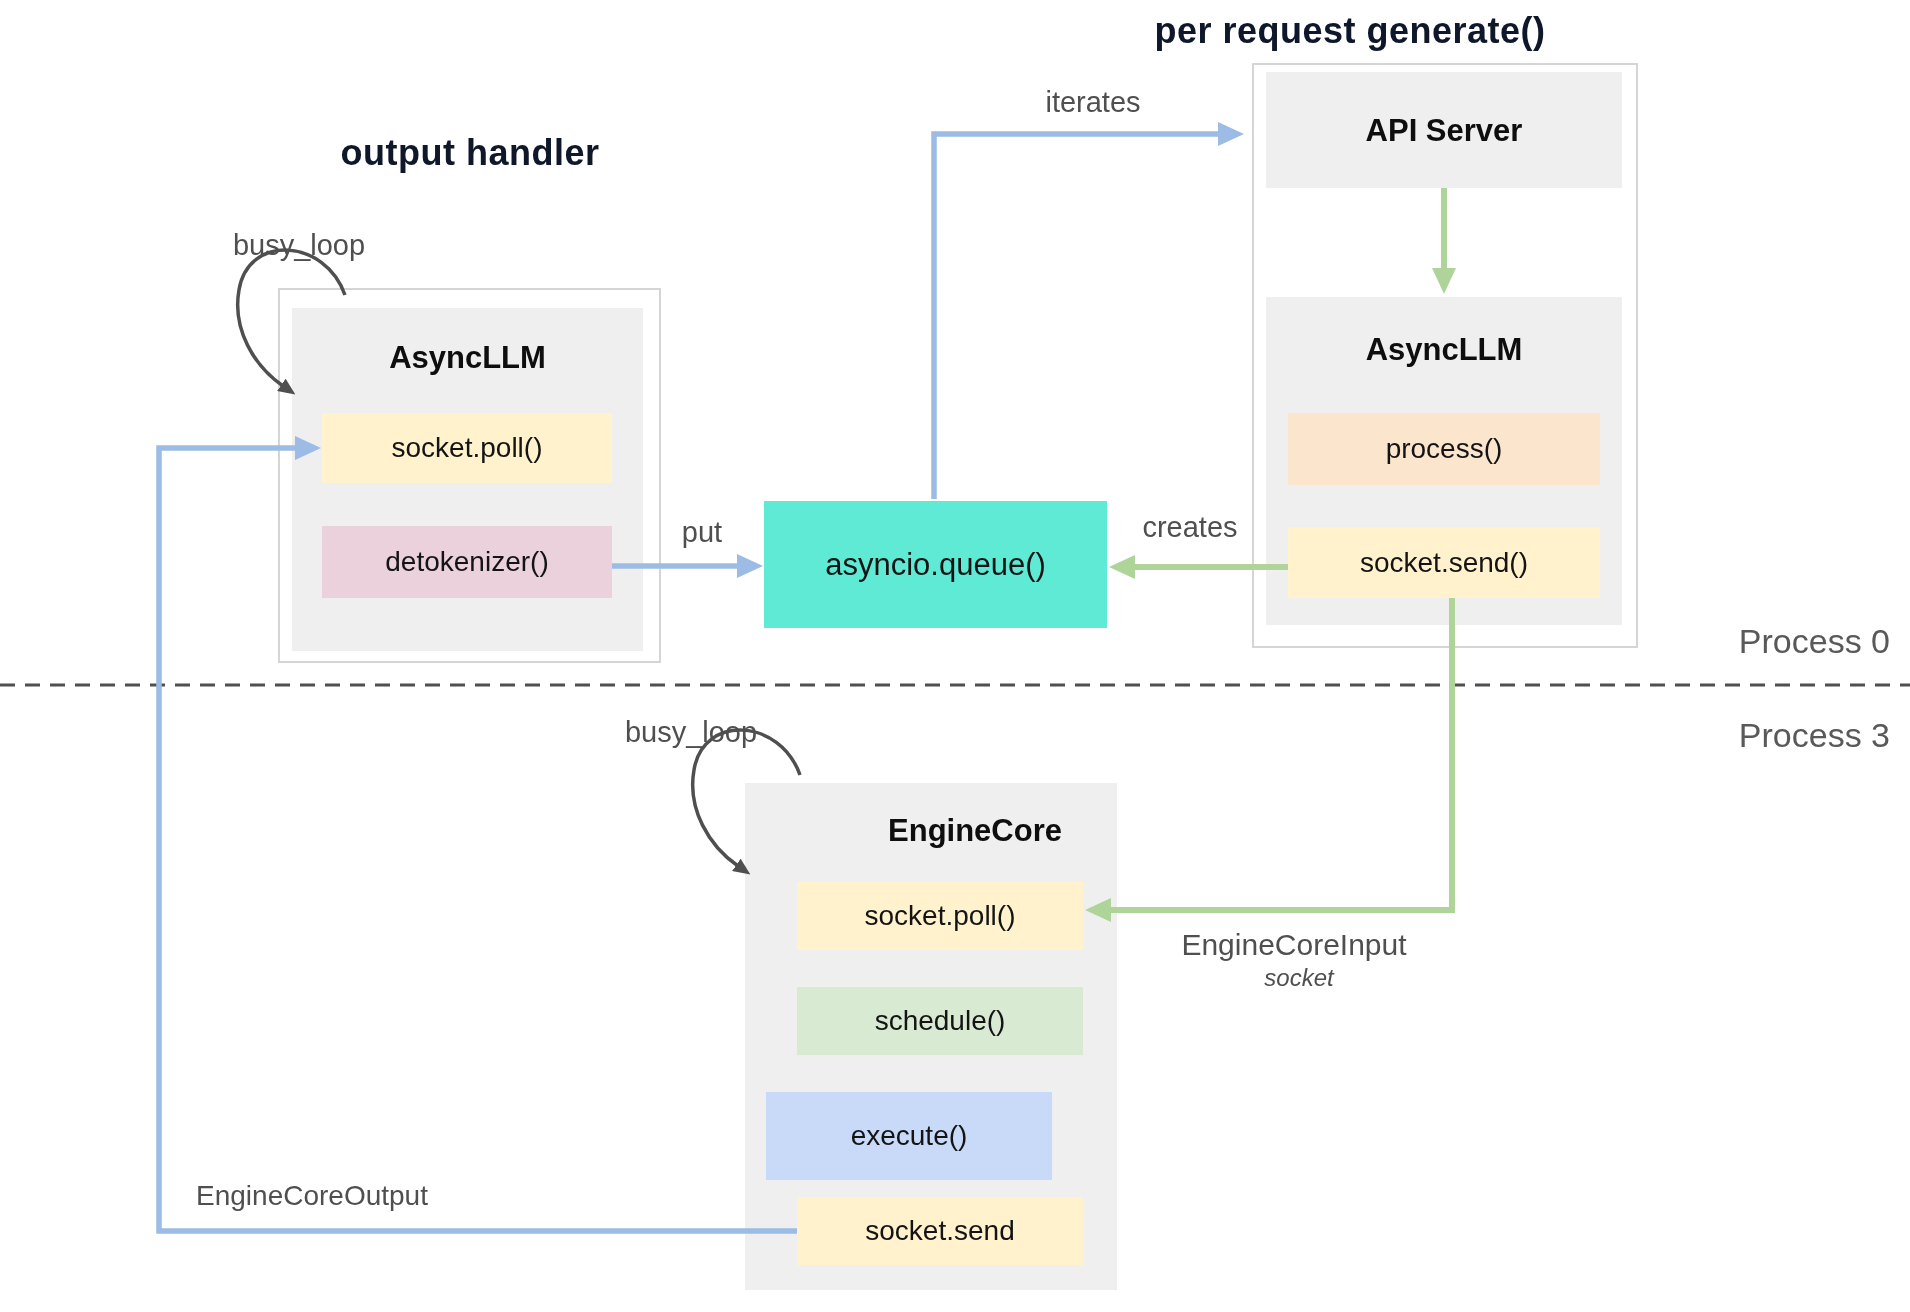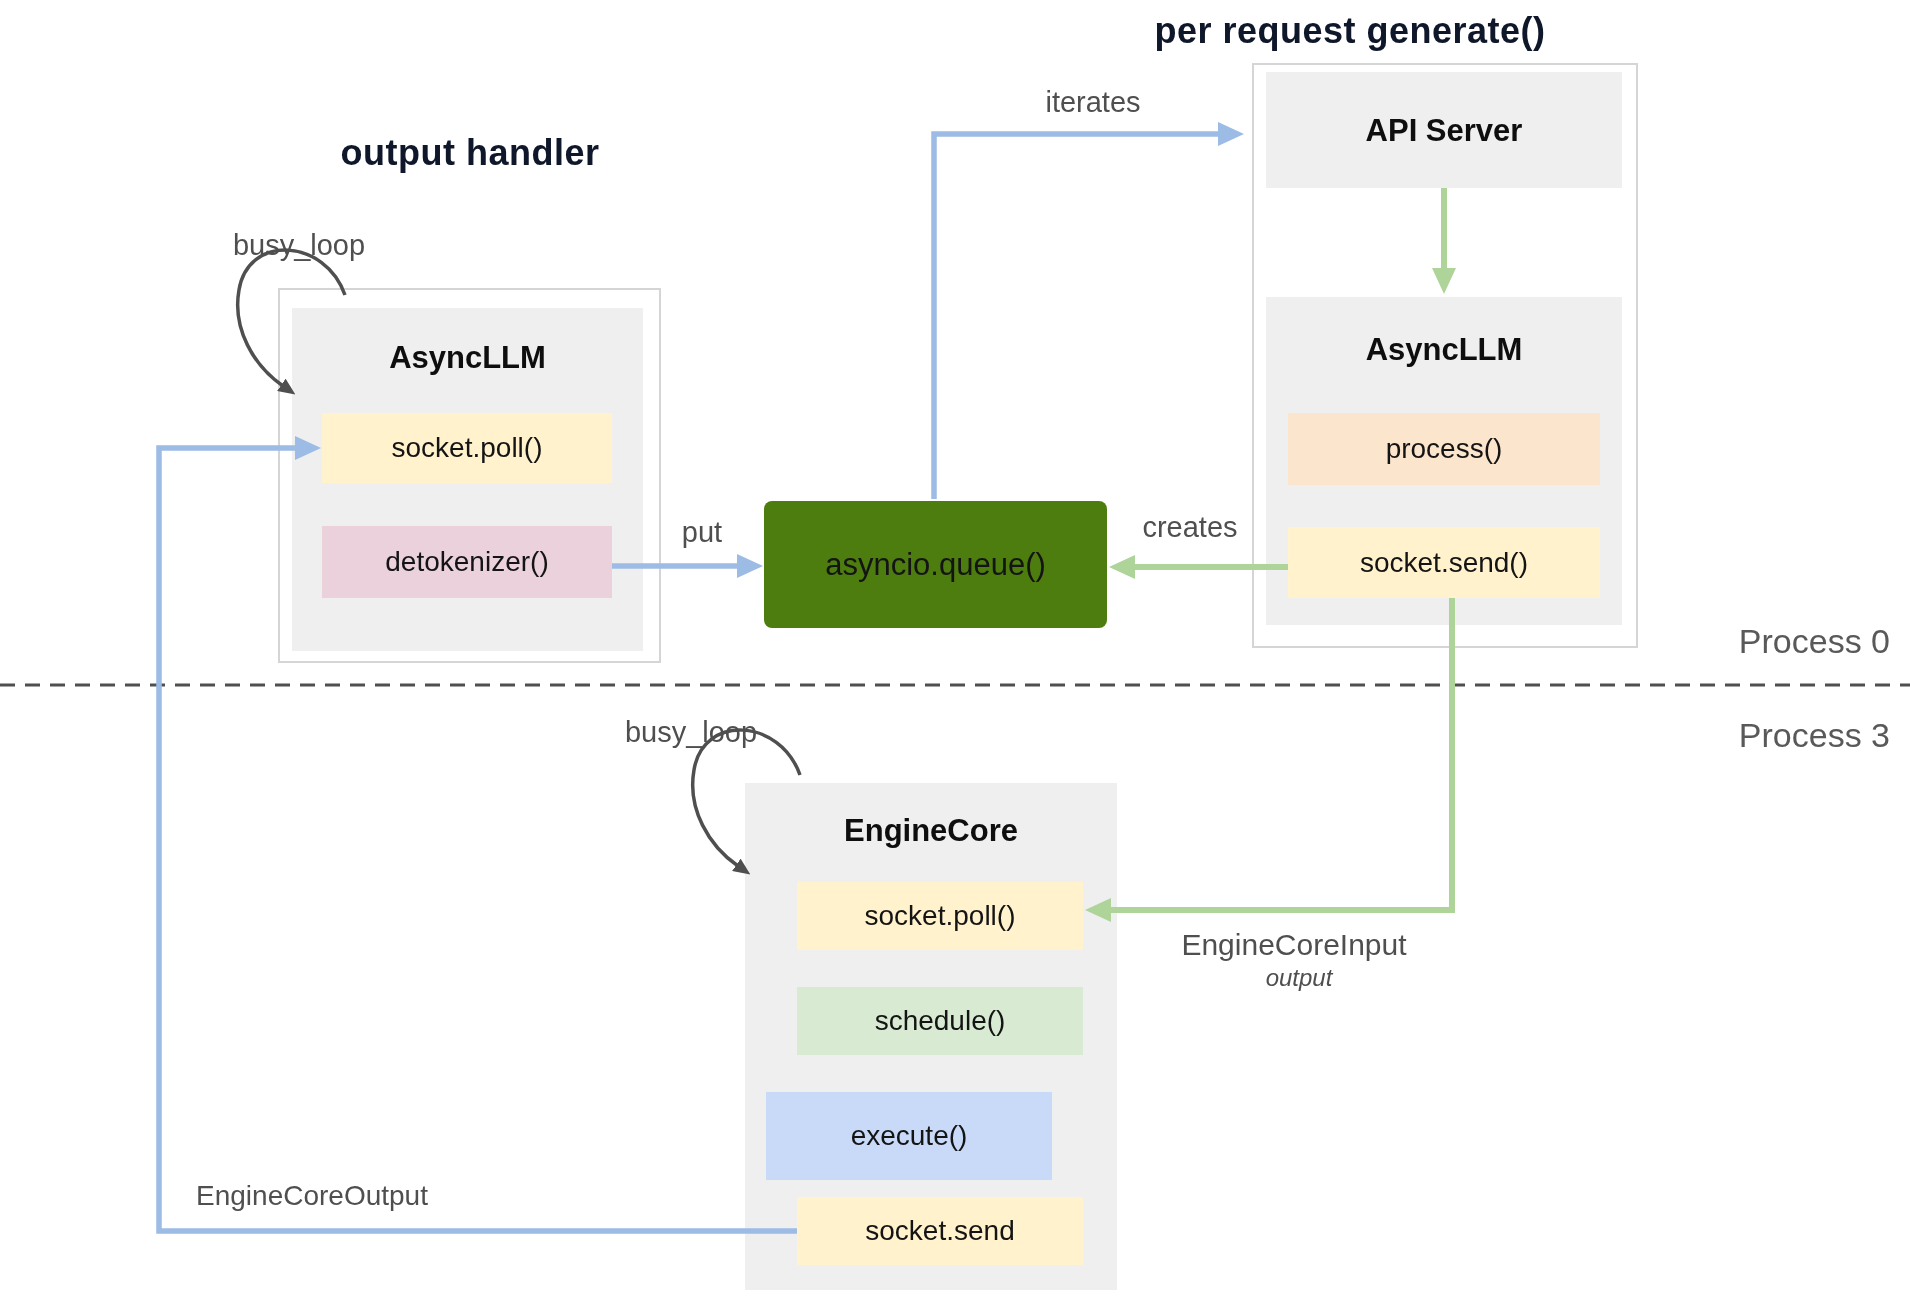--- a/index.html
+++ b/index.html
@@ -30,21 +30,21 @@
     display:flex;align-items:center;justify-content:center;
     font-size:28px;color:#141414;text-align:center;box-sizing:border-box;
   }
   .c-yellow{background:#fff2cc;}
   .c-pink{background:#ead1dc;}
   .c-peach{background:#fce5cd;}
   .c-green{background:#d9ead3;}
   .c-blue{background:#c9daf8;}
   .queue-box{
     display:flex;align-items:center;justify-content:center;
-    background:#4d7c0f;font-size:31px;color:#141414;border-radius:8px;
+    background:#5eead4;font-size:31px;color:#141414;
   }
   .italic{font-style:italic;font-size:24px;}
   svg.overlay{position:absolute;left:0;top:0;pointer-events:none;z-index:6;}
   .boxlayer{z-index:2;}
   .labellayer{z-index:8;}
 </style>
 </head>
 <body>
 
 <div id="canvas">
@@ -59,21 +59,21 @@
 
   <div class="abs boxlayer outer-box" style="left:1252px;top:63px;width:386px;height:585px;"></div>
   <div class="abs boxlayer gray-box" style="left:1266px;top:72px;width:356px;height:116px;"></div>
   <div class="abs boxlayer comp-title" style="left:1266px;top:113px;width:356px;">API Server</div>
   <div class="abs boxlayer gray-box" style="left:1266px;top:297px;width:356px;height:328px;"></div>
   <div class="abs boxlayer comp-title" style="left:1266px;top:332px;width:356px;">AsyncLLM</div>
   <div class="abs boxlayer method c-peach" style="left:1288px;top:413px;width:312px;height:72px;">process()</div>
   <div class="abs boxlayer method c-yellow" style="left:1288px;top:527px;width:312px;height:71px;">socket.send()</div>
 
   <div class="abs boxlayer gray-box" style="left:745px;top:783px;width:372px;height:507px;"></div>
-  <div class="abs boxlayer comp-title" style="left:745px;top:813px;width:372px;">EngineCore</div>
+  <div class="abs boxlayer comp-title" style="left:745px;top:813px;width:372px;padding-left:44px;">EngineCore</div>
   <div class="abs boxlayer method c-yellow" style="left:797px;top:882px;width:286px;height:68px;">socket.poll()</div>
   <div class="abs boxlayer method c-green" style="left:797px;top:987px;width:286px;height:68px;">schedule()</div>
   <div class="abs boxlayer method c-blue" style="left:766px;top:1092px;width:286px;height:88px;">execute()</div>
   <div class="abs boxlayer method c-yellow" style="left:797px;top:1197px;width:286px;height:68px;">socket.send</div>
 
   <svg class="overlay" width="1910" height="1312" viewBox="0 0 1910 1312">
     <defs>
       <marker id="mBlue" markerUnits="userSpaceOnUse" markerWidth="26" markerHeight="24" refX="3" refY="12" orient="auto">
         <path d="M0,0 L26,12 L0,24 Z" fill="#9cbbe5"></path>
       </marker>
@@ -112,21 +112,21 @@
   <div class="abs labellayer edge-label" style="left:591px;top:716px;width:200px;">busy_loop</div>
 
   <div class="abs labellayer edge-label" style="left:642px;top:516px;width:120px;">put</div>
 
   <div class="abs labellayer edge-label" style="left:993px;top:86px;width:200px;">iterates</div>
 
   <div class="abs labellayer edge-label" style="left:1090px;top:511px;width:200px;">creates</div>
 
   <div class="abs labellayer edge-label" style="left:1134px;top:928px;width:320px;font-size:30px;">EngineCoreInput</div>
 
-  <div class="abs labellayer edge-label italic" style="left:1139px;top:964px;width:320px;">output</div>
+  <div class="abs labellayer edge-label italic" style="left:1139px;top:964px;width:320px;">socket</div>
 
   <div class="abs labellayer edge-label" style="left:152px;top:1180px;width:320px;font-size:28px;">EngineCoreOutput</div>
 
   <div class="abs labellayer proc-label" style="left:1590px;top:622px;width:300px;">Process 0</div>
 
   <div class="abs labellayer proc-label" style="left:1590px;top:716px;width:300px;">Process 3</div>
 
 </div>
 
 </body></html>

